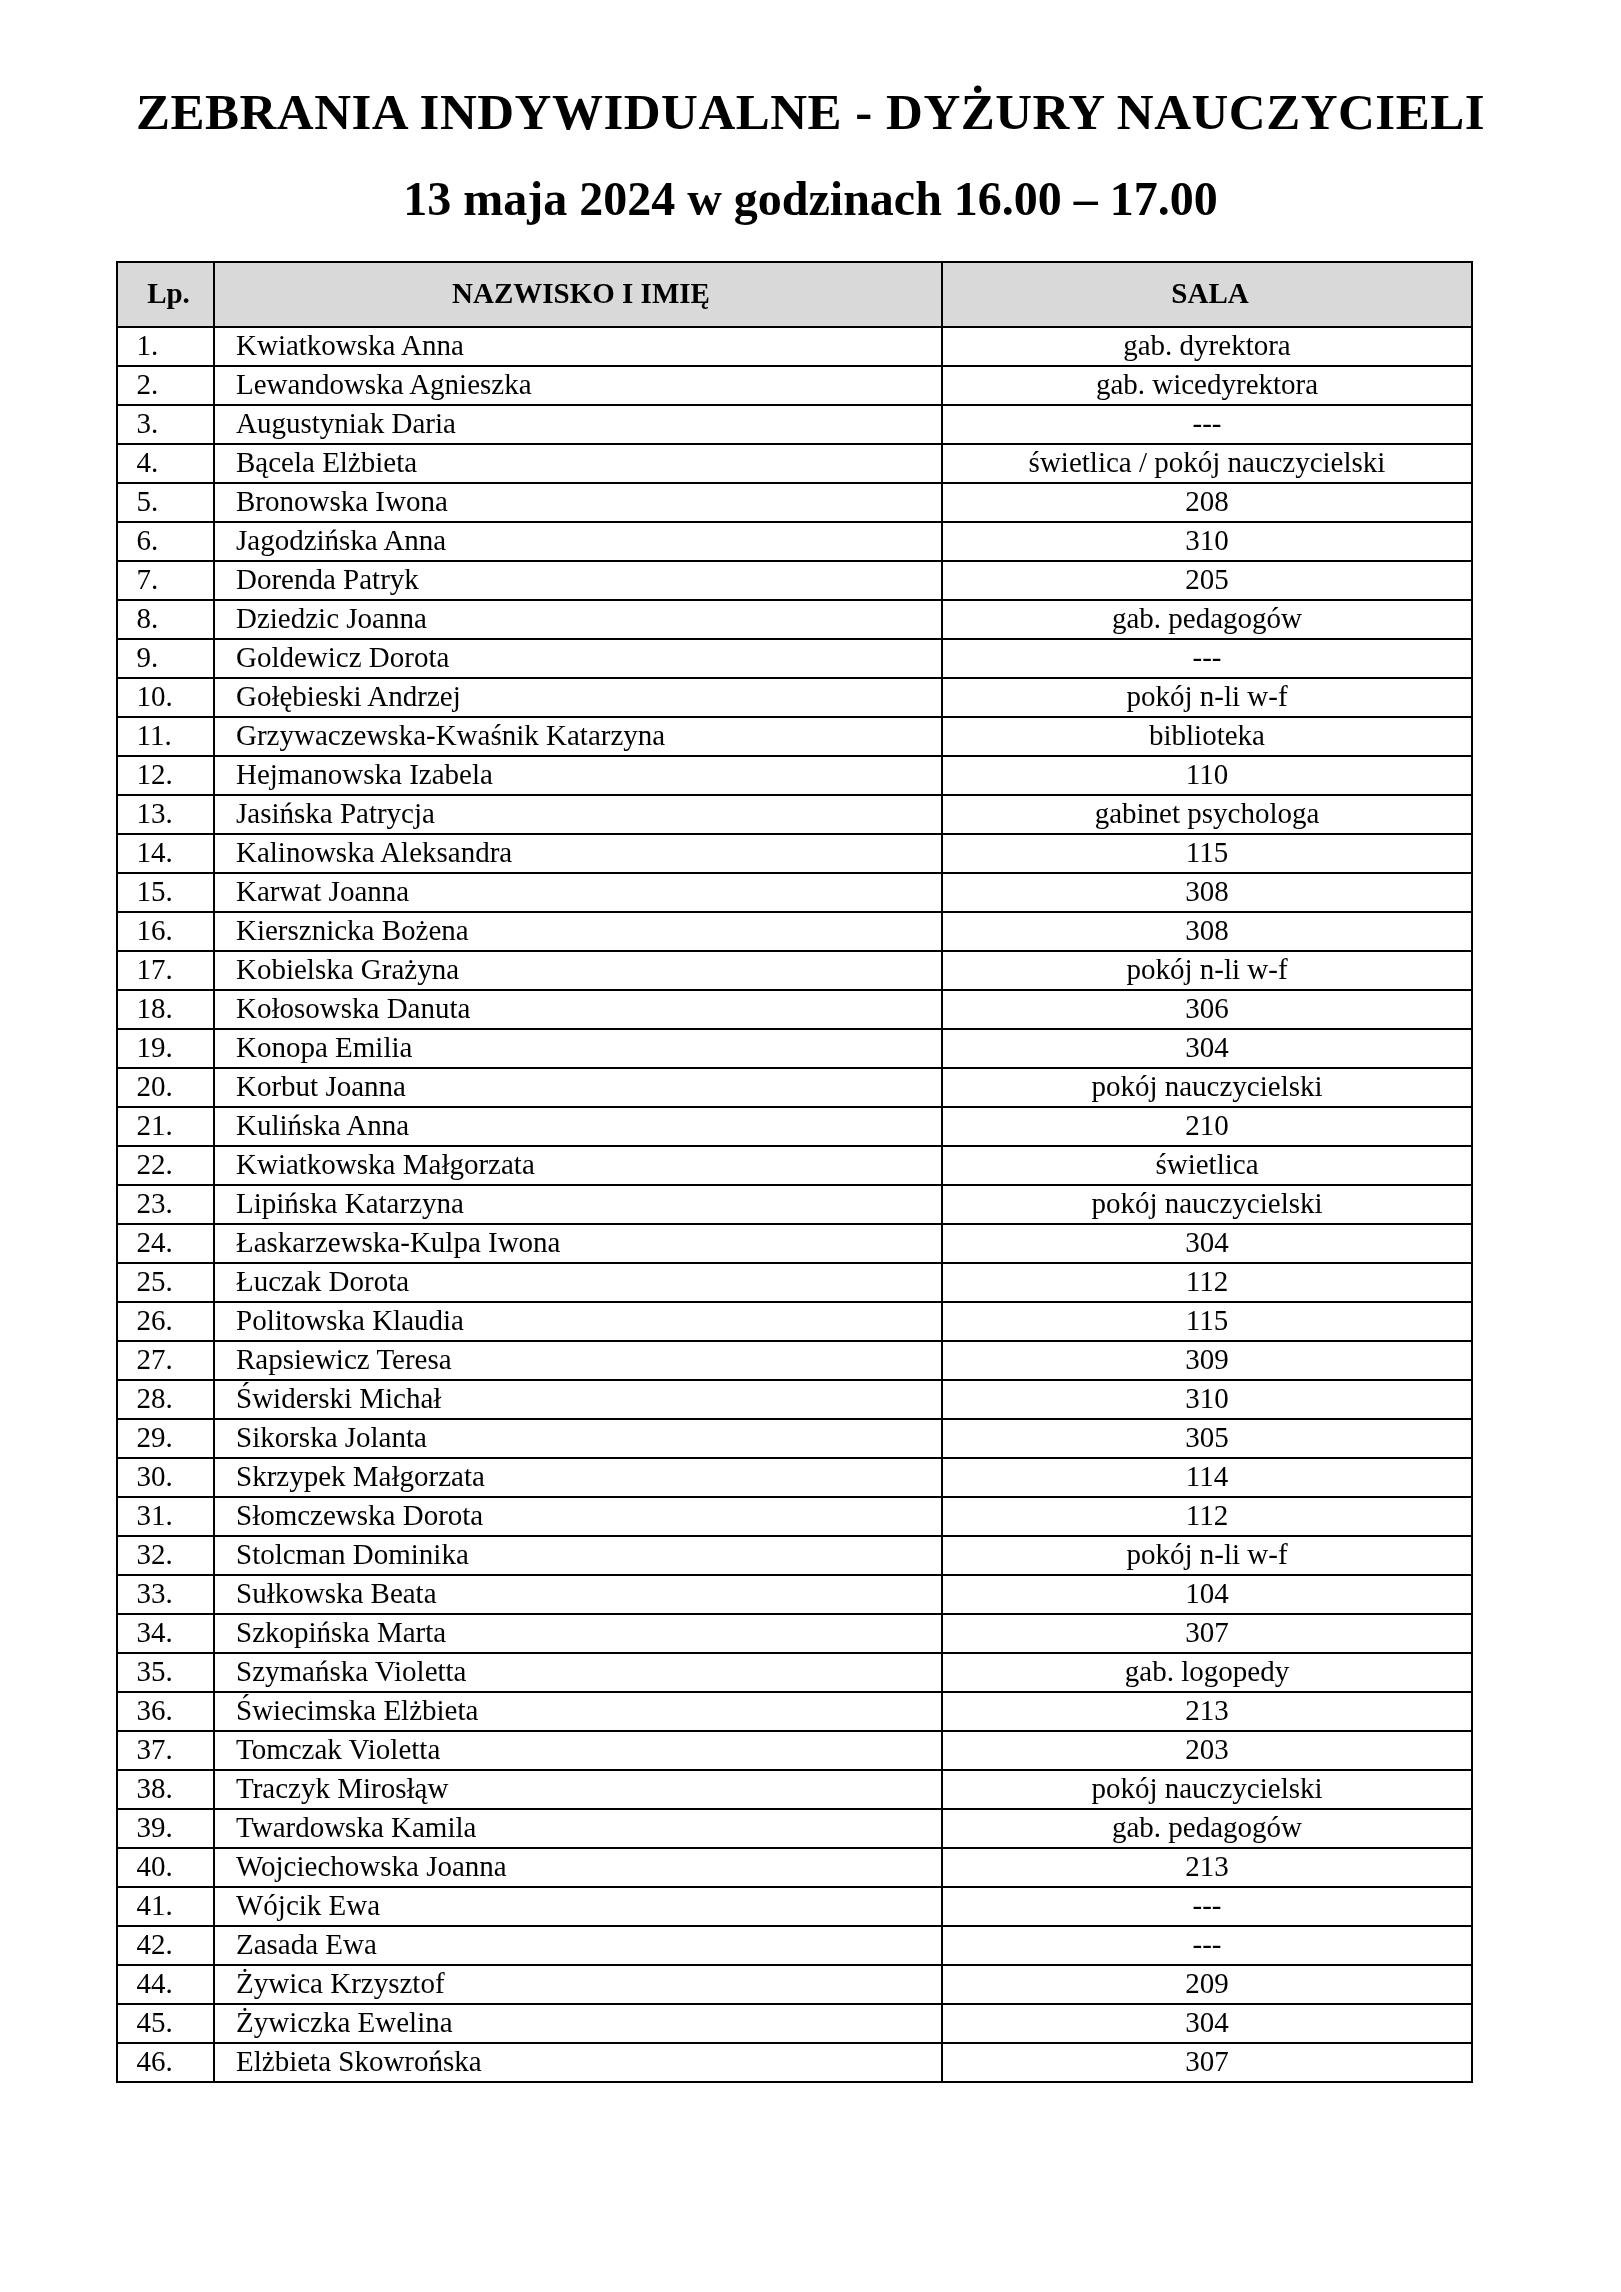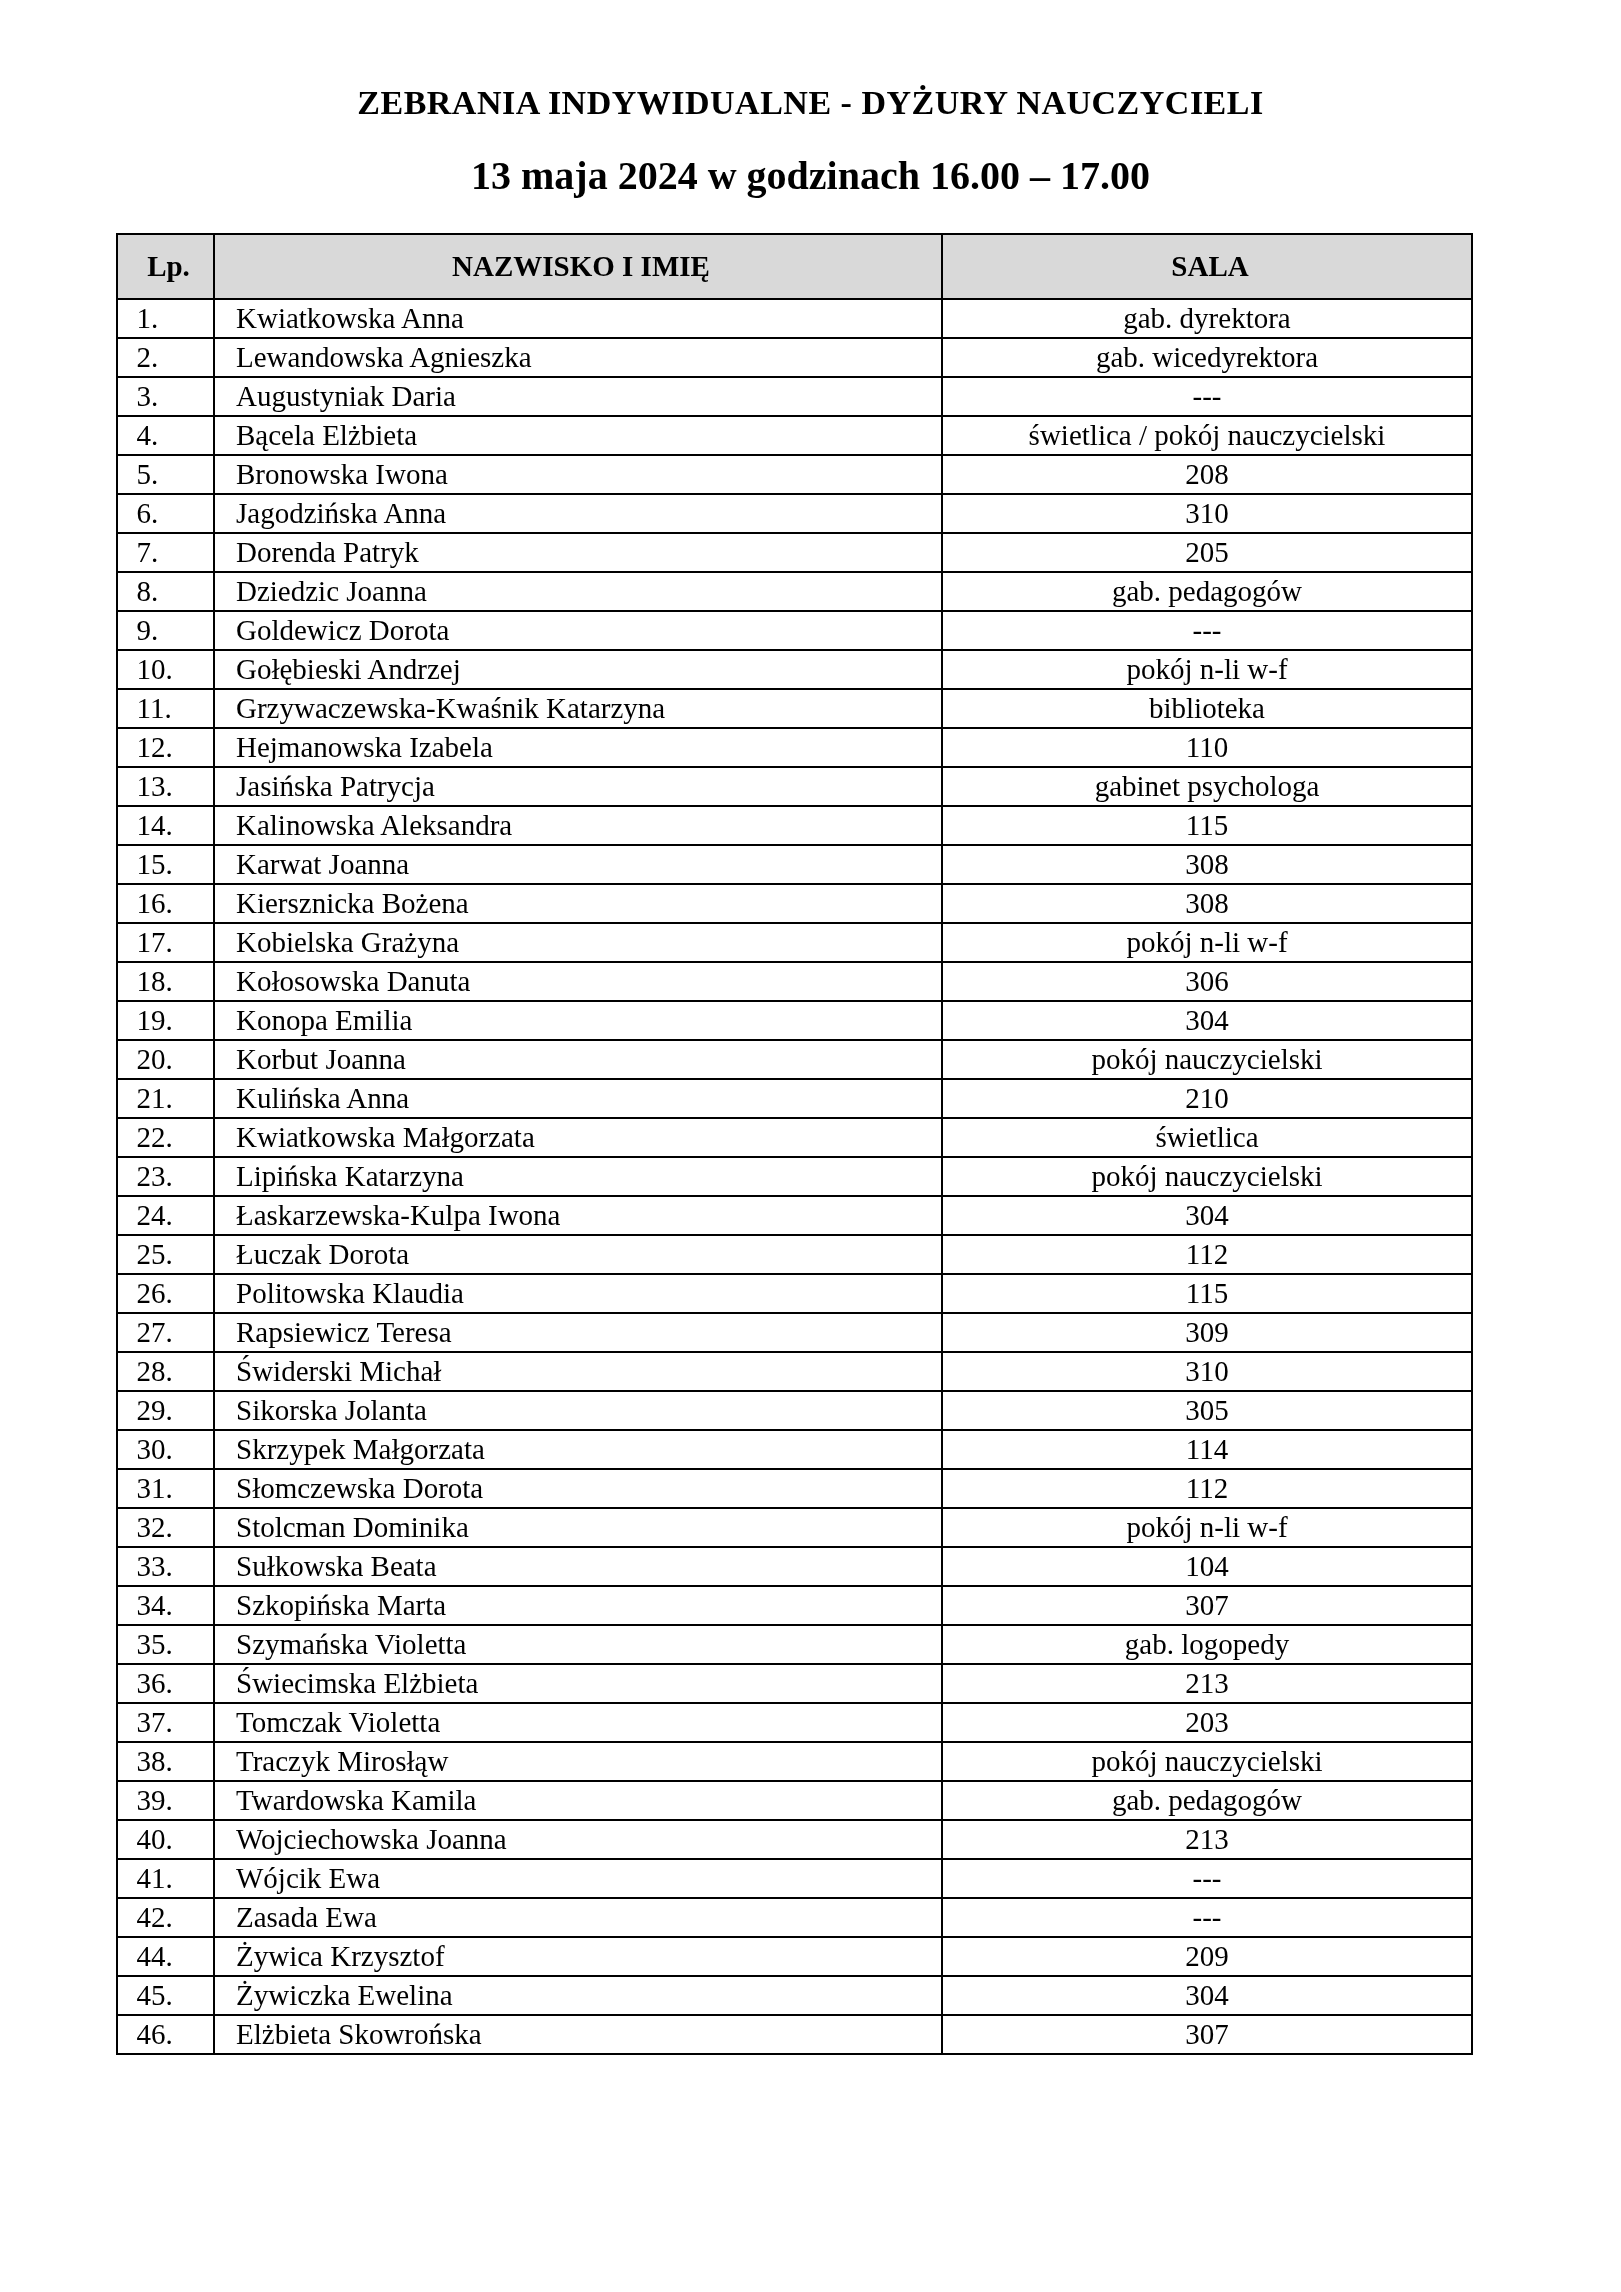--- a/index.html
+++ b/index.html
@@ -22,29 +22,29 @@
     overflow: hidden;
   }
   .page {
     width: 1621px;
     height: 2293px;
     position: relative;
   }
   .title {
     margin: 84px 0 0 0;
     text-align: center;
-    font-size: 34px;
+    font-size: 51px;
     font-weight: bold;
     line-height: 1.1;
     letter-spacing: 0.5px;
   }
   .subtitle {
     margin: 33px 0 0 0;
     text-align: center;
-    font-size: 40px;
+    font-size: 48px;
     font-weight: bold;
     line-height: 1.1;
   }
   table.duty-table {
     border-collapse: collapse;
     table-layout: fixed;
     width: 1332px;
     margin: 35px 0 0 116px;
     border: 2.9px solid var(--border);
   }

